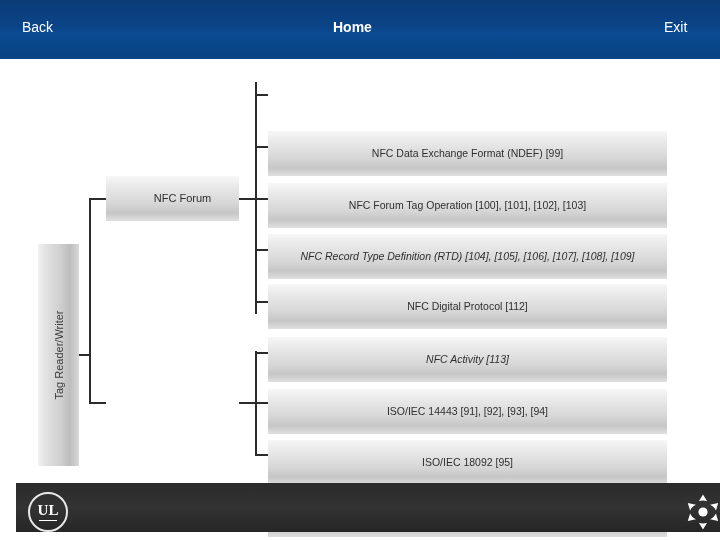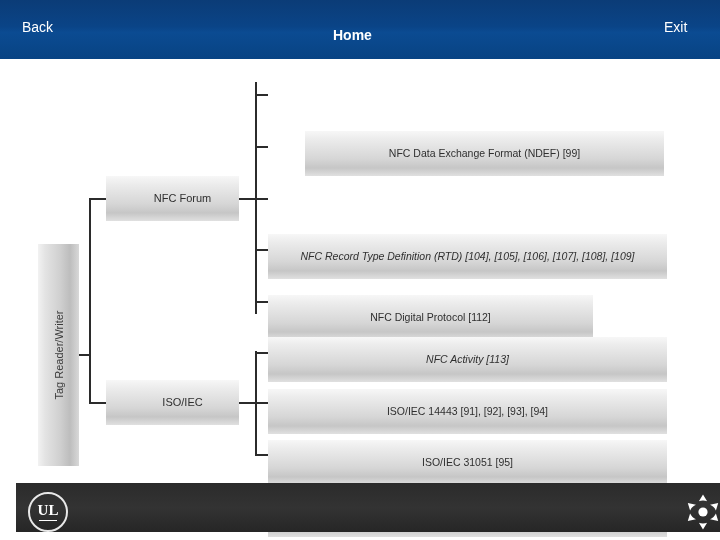--- a/index.html
+++ b/index.html
@@ -24,21 +24,21 @@
   }
   #topbar .nav {
     position: absolute;
     top: 19px;
     font-size: 14px;
     color: #ffffff;
     white-space: nowrap;
     cursor: pointer;
   }
   #nav-back { left: 22px; }
-  #nav-home { left: 333px; font-weight: bold; margin-top: 8px; }
+  #nav-home { left: 333px; font-weight: bold; }
   #nav-exit { left: 664px; }
 
   
   #diagram {
     position: absolute;
     left: 0; top: 59px;
     width: 720px; height: 424px;
     background: #ffffff;
   }
 
@@ -143,43 +143,43 @@
     <span class="vlabel">Tag Reader/Writer</span>
   </div>
 
   <div class="conn h" style="left:79px; top:295px; width:12px;"></div>
   <div class="conn v" style="left:89px; top:139px; height:206px;"></div>
   <div class="conn h" style="left:89px; top:139px; width:17px;"></div>
   <div class="conn h" style="left:89px; top:343px; width:17px;"></div>
 
   <div class="hbox mid" style="left:106px; top:117px; width:133px; height:45px;">NFC Forum</div>
 
-  <div class="hbox mid" style="left:106px; top:321px; width:133px; height:45px;">ISO/IEC</div>
 
   <div class="conn h" style="left:239px; top:139px; width:18px;"></div>
   <div class="conn v" style="left:255px; top:23px; height:232px;"></div>
   <div class="conn h" style="left:255px; top:35px; width:13px;"></div>
   <div class="conn h" style="left:255px; top:87px; width:13px;"></div>
   <div class="conn h" style="left:255px; top:139px; width:13px;"></div>
   <div class="conn h" style="left:255px; top:190px; width:13px;"></div>
   <div class="conn h" style="left:255px; top:242px; width:13px;"></div>
 
-  <div class="hbox" style="left:268px; top:72px; width:359px; height:45px;margin-left:37px;">NFC Data Exchange Format (NDEF) [99]</div>
+  <div class="hbox" style="left:268px; top:72px; width:399px; height:45px;">NFC Data Exchange Format (NDEF) [99]</div>
+  <div class="hbox" style="left:268px; top:124px; width:399px; height:45px;">NFC Forum Tag Operation [100], [101], [102], [103]</div>
   <div class="hbox" style="left:268px; top:175px; width:399px; height:45px;font-style:italic;">NFC Record Type Definition (RTD) [104], [105], [106], [107], [108], [109]</div>
-  <div class="hbox" style="left:268px; top:236px; width:325px; height:45px;">NFC Digital Protocol [112]</div>
+  <div class="hbox" style="left:268px; top:225px; width:399px; height:45px;">NFC Digital Protocol [112]</div>
   <div class="hbox" style="left:268px; top:278px; width:399px; height:45px;font-style:italic;">NFC Activity [113]</div>
 
   <div class="conn h" style="left:239px; top:343px; width:18px;"></div>
   <div class="conn v" style="left:255px; top:292px; height:104px;"></div>
   <div class="conn h" style="left:255px; top:293px; width:13px;"></div>
   <div class="conn h" style="left:255px; top:343px; width:13px;"></div>
   <div class="conn h" style="left:255px; top:395px; width:13px;"></div>
 
   <div class="hbox" style="left:268px; top:330px; width:399px; height:45px;">ISO/IEC 14443 [91], [92], [93], [94]</div>
-  <div class="hbox" style="left:268px; top:381px; width:399px; height:45px;">ISO/IEC 31051 [95]</div>
+  <div class="hbox" style="left:268px; top:381px; width:399px; height:45px;">ISO/IEC 18092 [95]</div>
   <div class="hbox" style="left:268px; top:433px; width:399px; height:45px;">ISO/IEC 21481 [97]</div>
 </div>
 
 <div id="footer">
   <div id="ul-logo">
     <div class="ul-text">UL</div>
     <div class="ul-underline"></div>
   </div>
   <div id="flower-logo">
     <svg width="38" height="38" viewBox="0 0 38 38" xmlns="http://www.w3.org/2000/svg">

